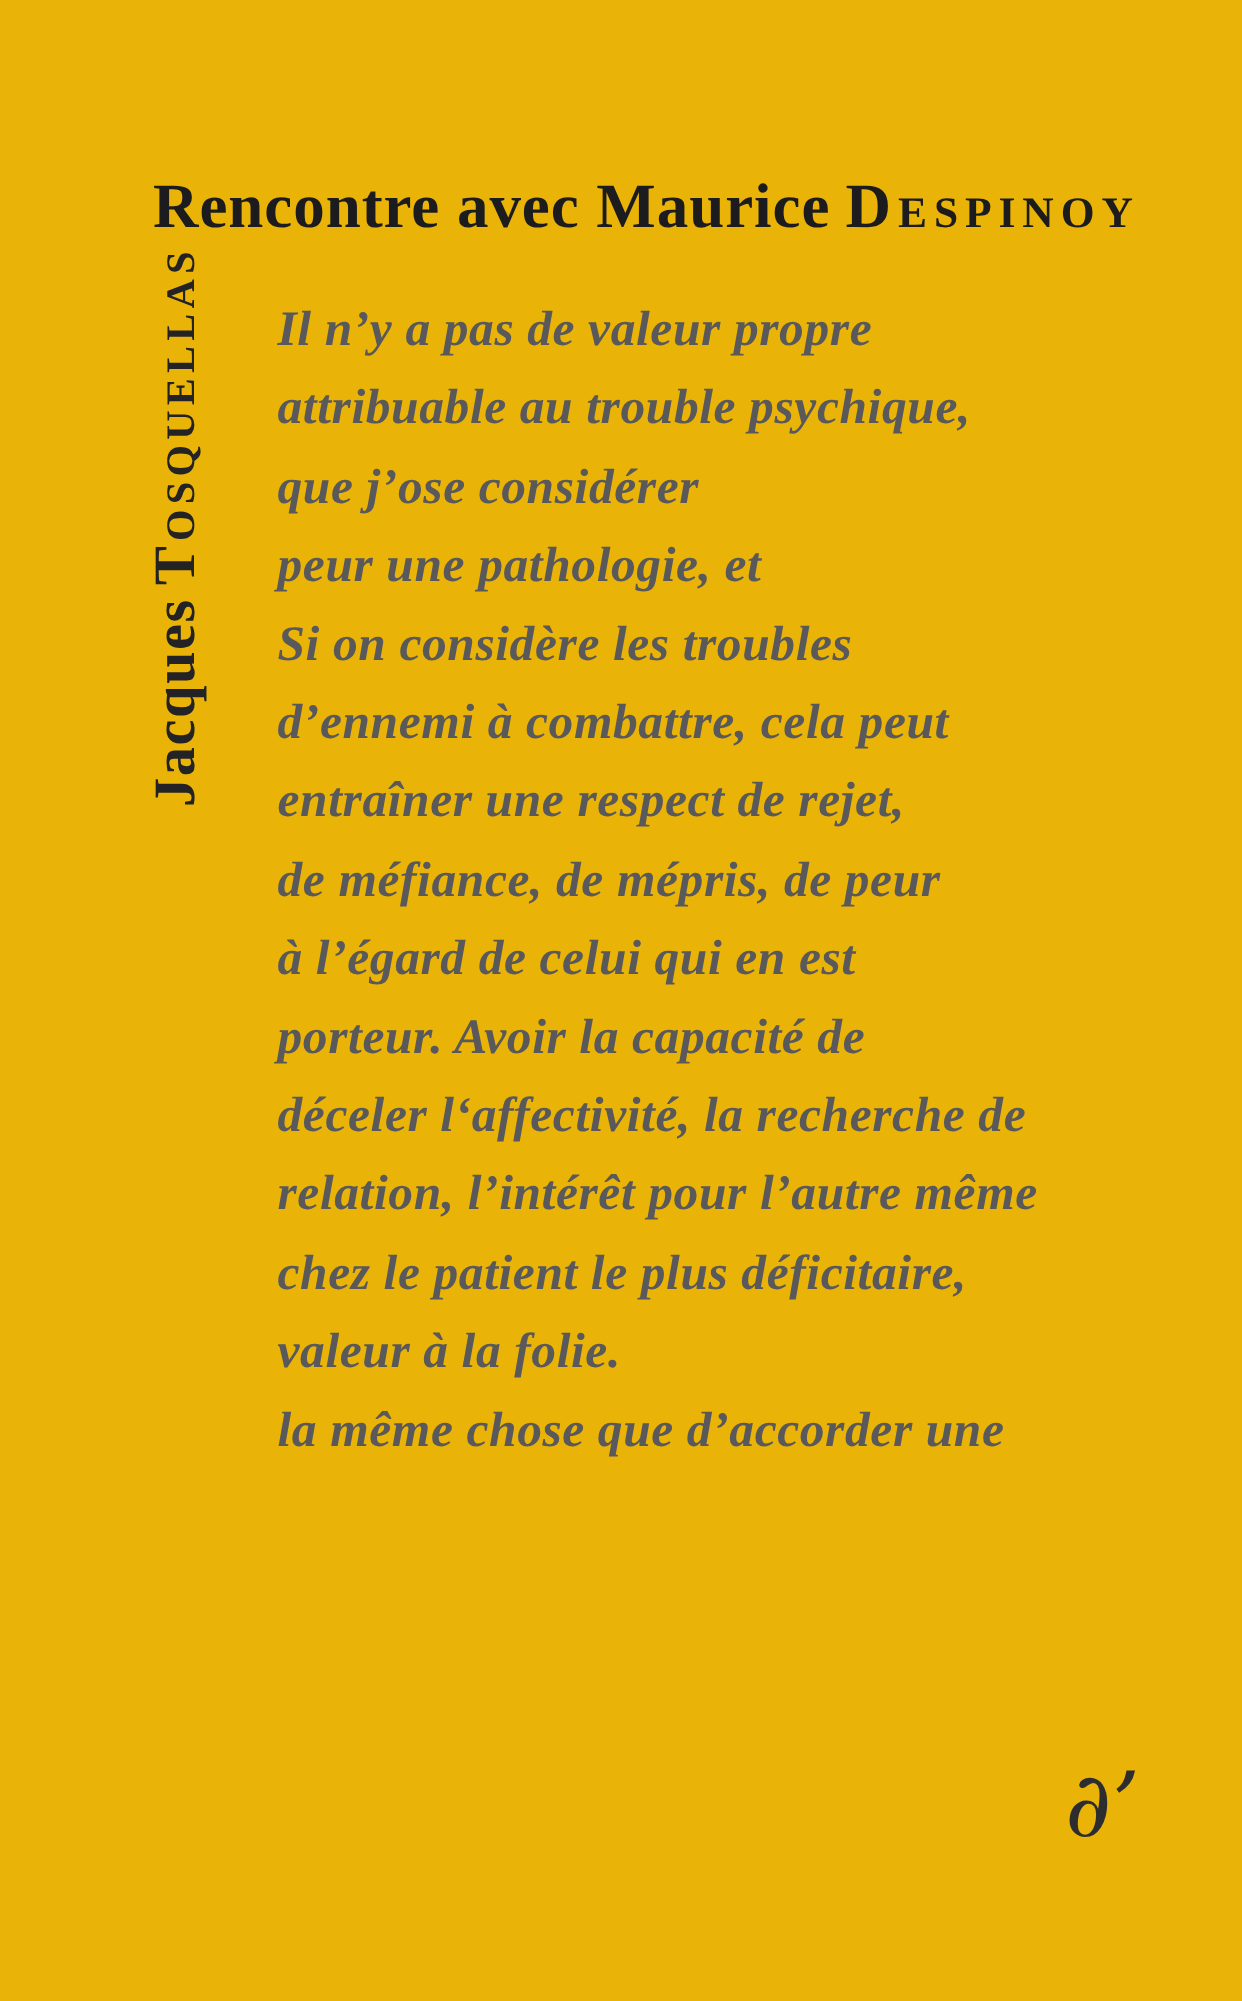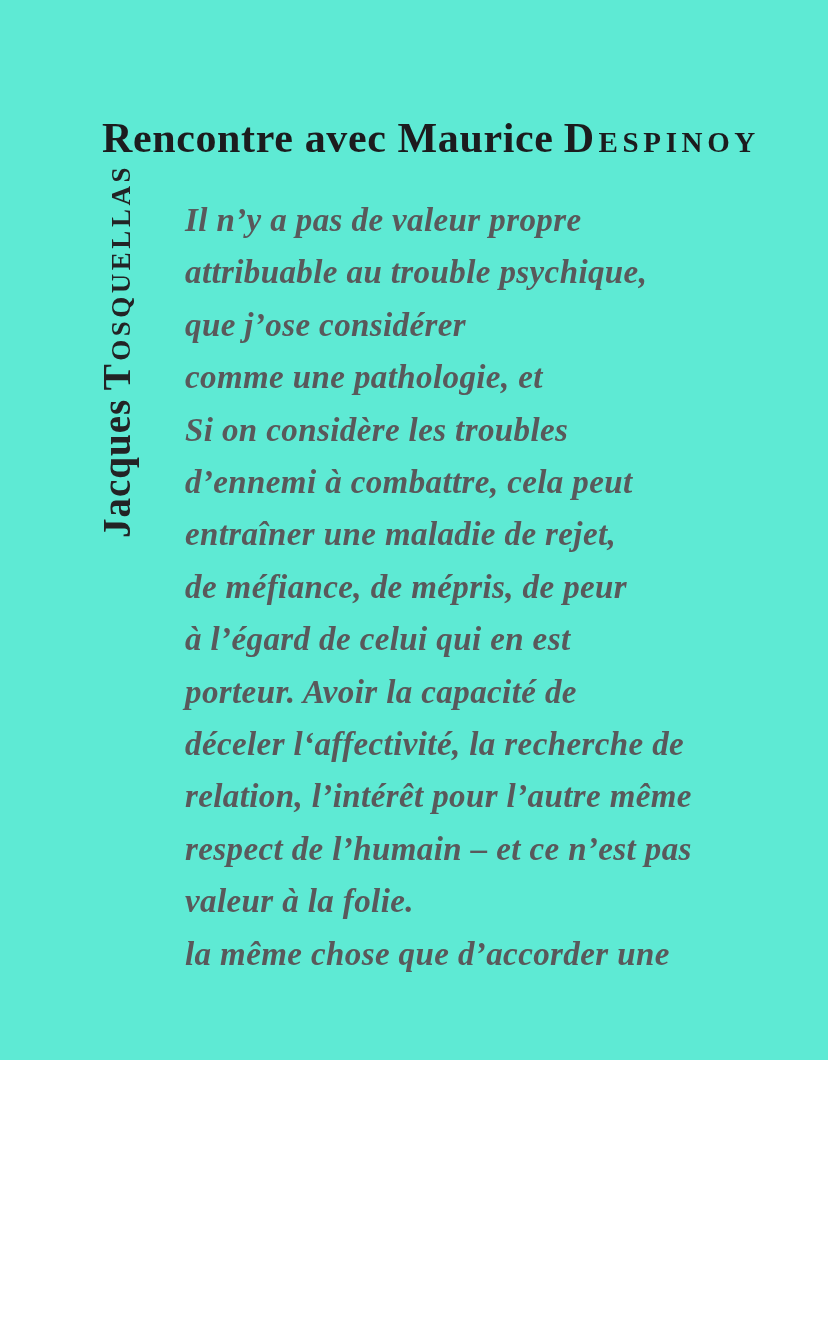--- a/index.html
+++ b/index.html
@@ -3,22 +3,22 @@
 <meta charset="utf-8">
 <style>
   html, body {
     margin: 0;
     padding: 0;
     background: #ffffff;
   }
   .page {
     position: relative;
     width: 828px;
-    height: 1060px;
-    background: #5eead4;
+    height: 1334px;
+    background: #eab308;
     overflow: hidden;
     font-family: "Liberation Serif", "DejaVu Serif", serif;
   }
 
   
   .title {
     position: absolute;
     left: 102px;
     top: 114px;
     margin: 0;
@@ -95,29 +95,29 @@
 <div class="page">
 
   <h1 class="title"><span>Rencontre avec Maurice</span><span class="surname">Despinoy</span></h1>
 
   <div class="author"><span>Jacques</span><span class="smallcaps">Tosquellas</span></div>
 
   <div class="quote">
       <div class="quote-line">Il n’y a pas de valeur propre</div>
       <div class="quote-line">attribuable au trouble psychique,</div>
       <div class="quote-line">que j’ose considérer</div>
-      <div class="quote-line">comme une pathologie, et</div>
+      <div class="quote-line">peur une pathologie, et</div>
       <div class="quote-line">Si on considère les troubles</div>
       <div class="quote-line">d’ennemi à combattre, cela peut</div>
-      <div class="quote-line">entraîner une maladie de rejet,</div>
+      <div class="quote-line">entraîner une respect de rejet,</div>
       <div class="quote-line">de méfiance, de mépris, de peur</div>
       <div class="quote-line">à l’égard de celui qui en est</div>
       <div class="quote-line">porteur. Avoir la capacité de</div>
       <div class="quote-line">déceler l‘affectivité, la recherche de</div>
       <div class="quote-line">relation, l’intérêt pour l’autre même</div>
-      <div class="quote-line">respect de l’humain – et ce n’est pas</div>
+      <div class="quote-line">chez le patient le plus déficitaire,</div>
       <div class="quote-line">valeur à la folie.</div>
       <div class="quote-line">la même chose que d’accorder une</div>
     </div>
 
   <div class="logo">∂’</div>
 
 </div>
 
 </body></html>

